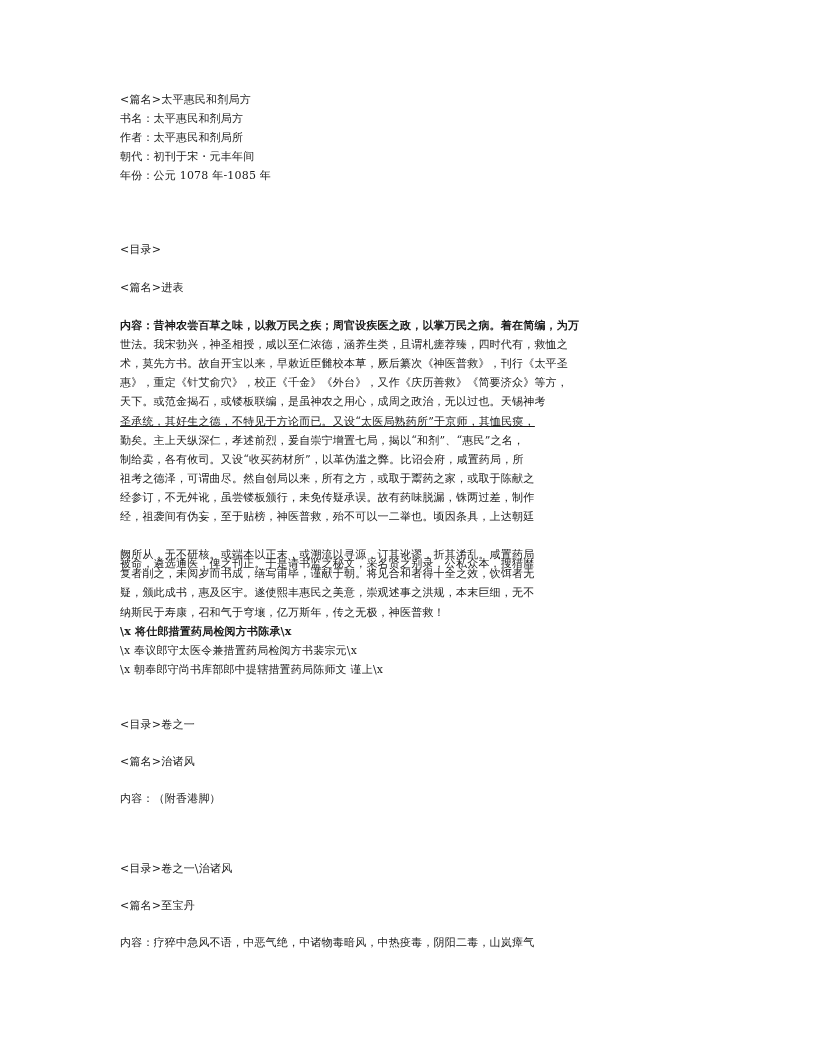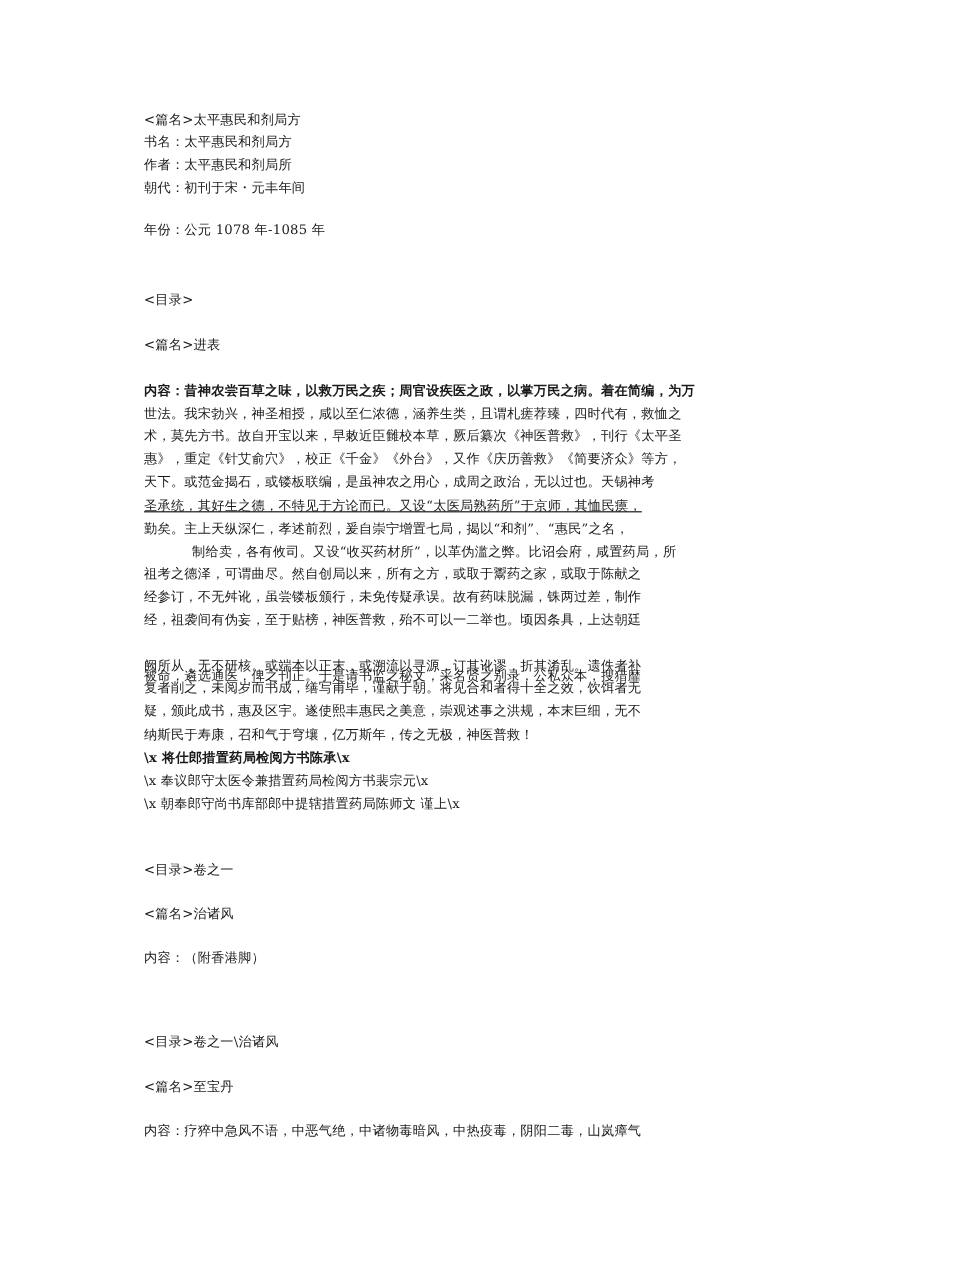--- a/index.html
+++ b/index.html
@@ -9,39 +9,39 @@
   .line { position: absolute; left: 0; white-space: nowrap; font-size: 11px; line-height: 19px; letter-spacing: 0.2px; }
 </style>
 </head>
 <body>
 
 <div class="page">
   <div class="line" style="top:90px">&lt;篇名&gt;太平惠民和剂局方</div>
   <div class="line" style="top:109px">书名：太平惠民和剂局方</div>
   <div class="line" style="top:128px">作者：太平惠民和剂局所</div>
   <div class="line" style="top:147px">朝代：初刊于宋・元丰年间</div>
-  <div class="line" style="top:182px">年份：公元 1078 年-1085 年</div>
+  <div class="line" style="top:166px">年份：公元 1078 年-1085 年</div>
 
   <div class="line" style="top:240px">&lt;目录&gt;</div>
   <div class="line" style="top:278px">&lt;篇名&gt;进表</div>
 
   <div id="s1">
       <div class="line" style="top: 316px; font-weight: bold;">内容：昔神农尝百草之味，以救万民之疾；周官设疾医之政，以掌万民之病。着在简编，为万</div>
       <div class="line" style="top: 335.1px;">世法。我宋勃兴，神圣相授，咸以至仁浓德，涵养生类，且谓札瘥荐臻，四时代有，救恤之</div>
       <div class="line" style="top: 354.2px;">术，莫先方书。故自开宝以来，早敕近臣雠校本草，厥后纂次《神医普救》，刊行《太平圣</div>
       <div class="line" style="top: 373.3px;">惠》，重定《针艾俞穴》，校正《千金》《外台》，又作《庆历善救》《简要济众》等方，</div>
       <div class="line" style="top: 392.4px;">天下。或范金揭石，或镂板联编，是虽神农之用心，成周之政治，无以过也。天锡神考</div>
       <div class="line" style="top: 411.5px; text-decoration: underline;">圣承统，其好生之德，不特见于方论而已。又设“太医局熟药所”于京师，其恤民瘼，</div>
       <div class="line" style="top: 430.6px;">勤矣。主上天纵深仁，孝述前烈，爰自崇宁增置七局，揭以“和剂”、“惠民”之名，</div>
-      <div class="line" style="top: 449.7px; margin-left: 40px;">制给卖，各有攸司。又设“收买药材所”，以革伪滥之弊。比诏会府，咸置药局，所</div>
+      <div class="line" style="top: 449.7px;">制给卖，各有攸司。又设“收买药材所”，以革伪滥之弊。比诏会府，咸置药局，所</div>
       <div class="line" style="top: 468.8px;">祖考之德泽，可谓曲尽。然自创局以来，所有之方，或取于鬻药之家，或取于陈献之</div>
       <div class="line" style="top: 487.9px;">经参订，不无舛讹，虽尝镂板颁行，未免传疑承误。故有药味脱漏，铢两过差，制作</div>
       <div class="line" style="top: 507px;">经，祖袭间有伪妄，至于贴榜，神医普救，殆不可以一二举也。顷因条具，上达朝廷</div>
       <div class="line" style="top: 554px;">被命，遴选通医，俾之刊正。于是请书监之秘文，采名贤之别录，公私众本，搜猎靡</div>
-      <div class="line" style="top: 545.2px;">阙所从，无不研核。或端本以正末，或溯流以寻源，订其讹谬，折其淆乱。遗佚者补</div>
+      <div class="line" style="top: 545.2px;">阙所从，无不研核。或端本以正末，或溯流以寻源，订其讹谬，折其淆乱。咸置药局</div>
       <div class="line" style="top: 564.3px;">复者削之，未阅岁而书成，缮写甫毕，谨献于朝。将见合和者得十全之效，饮饵者无</div>
       <div class="line" style="top: 583.4px;">疑，颁此成书，惠及区宇。遂使熙丰惠民之美意，崇观述事之洪规，本末巨细，无不</div>
       <div class="line" style="top: 602.5px;">纳斯民于寿康，召和气于穹壤，亿万斯年，传之无极，神医普救！</div>
       <div class="line" style="top: 621.6px; font-weight: bold;">\x 将仕郎措置药局检阅方书陈承\x</div>
       <div class="line" style="top: 640.7px;">\x 奉议郎守太医令兼措置药局检阅方书裴宗元\x</div>
       <div class="line" style="top: 659.8px;">\x 朝奉郎守尚书库部郎中提辖措置药局陈师文 谨上\x</div>
     </div>
 
   <div class="line" style="top:715px">&lt;目录&gt;卷之一</div>
   <div class="line" style="top:752px">&lt;篇名&gt;治诸风</div>

